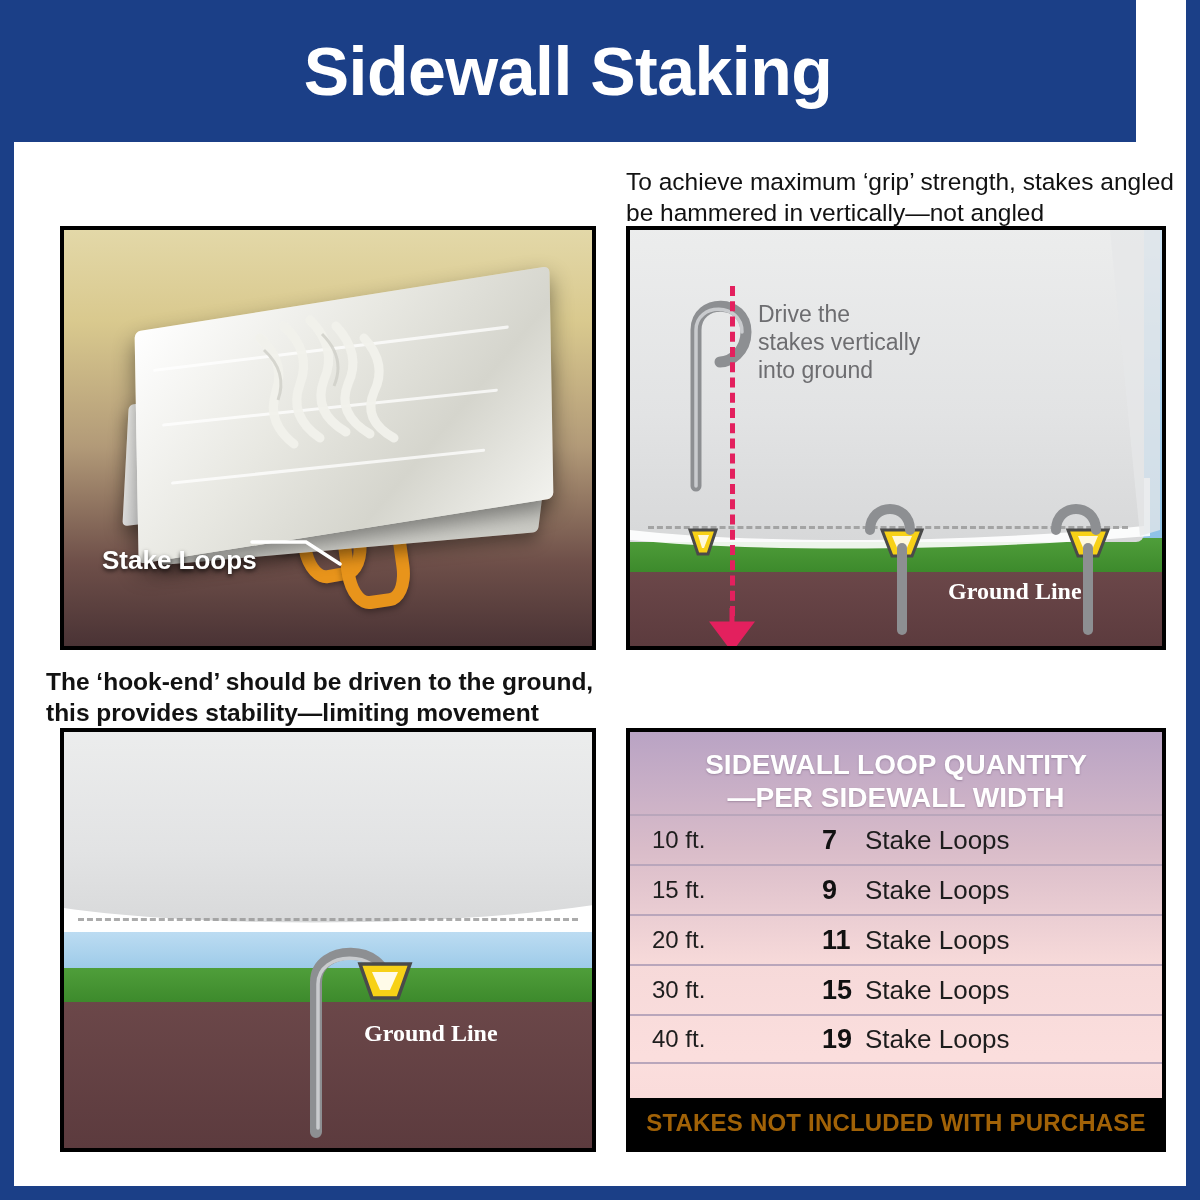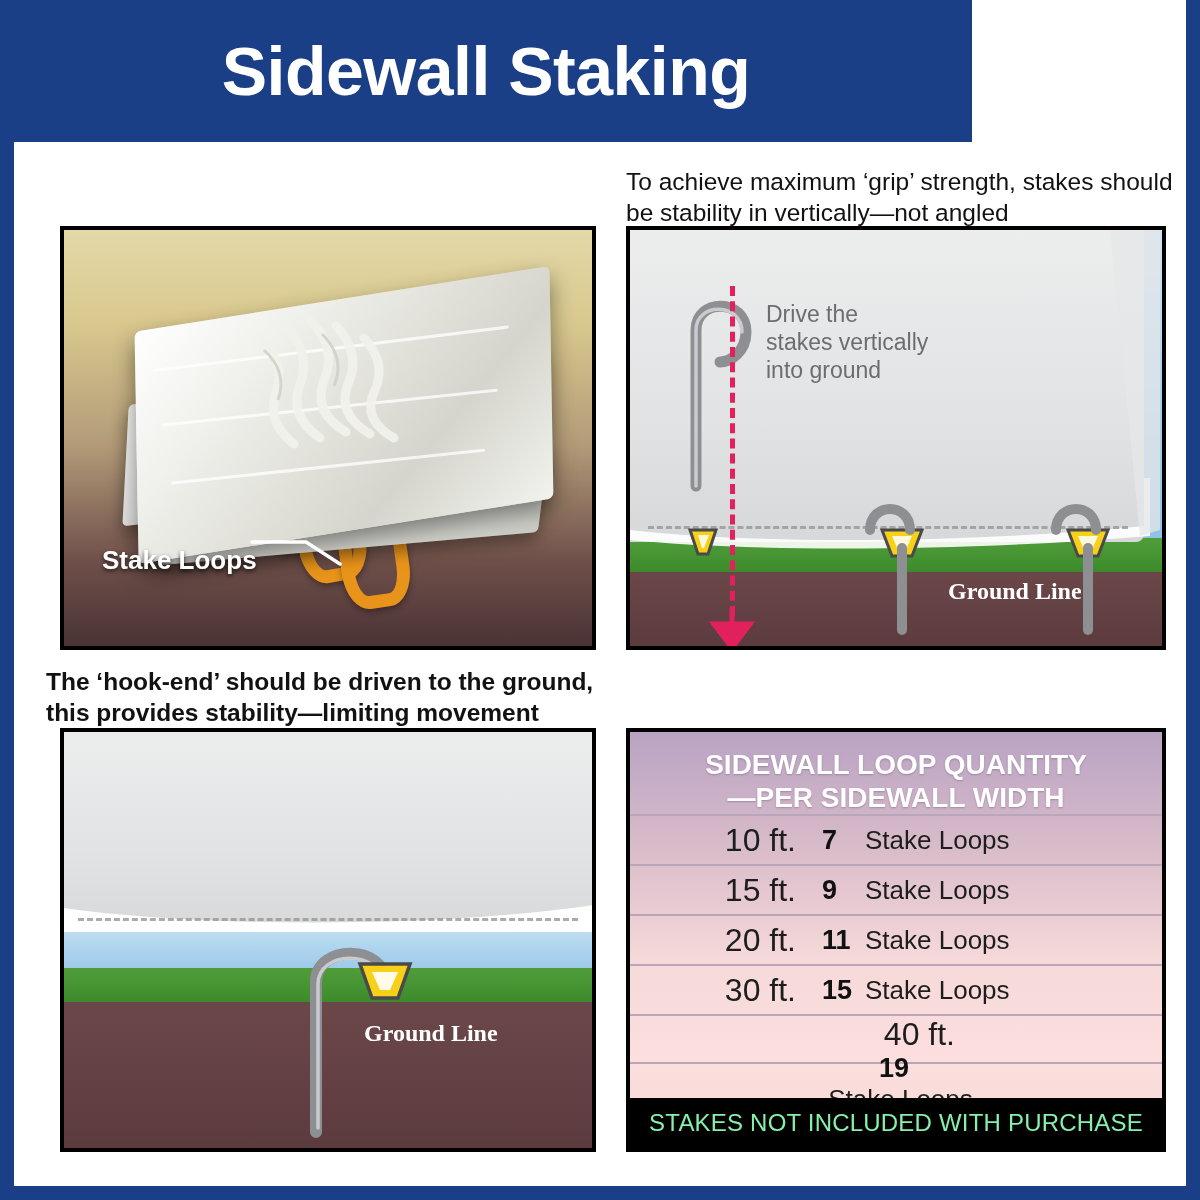--- a/index.html
+++ b/index.html
@@ -21,21 +21,21 @@
     box-sizing: border-box;
     border-left: 14px solid #1b3f87;
     border-right: 14px solid #1b3f87;
     border-bottom: 14px solid #1b3f87;
   }
   
   #header {
     position: absolute;
     left: -14px;
     top: 0;
-    width: 972px;
+    width: 1136px;
     height: 142px;
     background: #1b3f87;
     display: flex;
     align-items: center;
     justify-content: center;
   }
   #header-title {
     color: #ffffff;
     font-size: 68px;
     font-weight: bold;
@@ -180,21 +180,20 @@
     font-size: 24px;
     font-weight: bold;
     font-family: Liberation Serif, serif;
   }
   .drive-text {
     position: absolute;
     color: #6d6d70;
     font-size: 23px;
     line-height: 1.22;
     white-space: pre-line;
-    margin-left: 8px;
   }
   .red-dash {
     position: absolute;
     width: 0;
     border-left: 5px dashed #e3205e;
   }
 
   
   #panel-hook {
     left: 46px;
@@ -233,23 +232,22 @@
   .qty-row {
     display: flex;
     align-items: center;
     height: 50px;
     border-top: 2px solid #b9a6bb;
     padding: 0 22px;
     box-sizing: border-box;
   }
   .qty-width {
     width: 170px;
-    text-align: right;
     padding-right: 26px;
-    font-size: 32px;
+    font-size: 24px;
     color: #1d1d1d;
     box-sizing: border-box;
   }
   .qty-count {
     font-size: 27px;
     font-weight: bold;
     color: #111111;
     min-width: 34px;
   }
   .qty-unit {
@@ -257,23 +255,23 @@
     color: #1d1d1d;
     margin-left: 9px;
   }
   #not-included {
     position: absolute;
     left: 0;
     right: 0;
     bottom: 0;
     height: 50px;
     background: #000000;
-    color: #86efac;
+    color: #a16207;
     font-size: 24px;
-    font-weight: normal;
+    font-weight: bold;
     display: flex;
     align-items: center;
     justify-content: center;
     letter-spacing: 0.2px;
   }
 </style>
 </head>
 <body>
 
 <div id="page">
@@ -314,21 +312,21 @@
         <path d="M258 104 q24 24 12 52"></path>
       </g>
     </svg>
 
     <svg id="stake-loops-leader" viewBox="0 0 92 38">
       <path d="M2 12 L56 12 L90 34" stroke="#ffffff" stroke-width="3.5" fill="none" stroke-linecap="round"></path>
     </svg>
     <div id="stake-loops-label">Stake Loops</div>
   </div>
 
-  <div class="caption" style="left:612px; top:166px; width:548px;">To achieve maximum ‘grip’ strength, stakes should be stability in vertically—not angled</div>
+  <div class="caption" style="left:612px; top:166px; width:548px;">To achieve maximum ‘grip’ strength, stakes angled be hammered in vertically—not angled</div>
 
   <div class="panel" id="panel-vertical">
     <div class="sky" style="height:308px;"></div>
     <div class="grass" style="top:308px; height:34px;"></div>
     <div class="soil" style="top:342px; bottom:0;"></div>
 
     <div class="canvas-wall" style="left:-4px; top:-4px; width:518px; height:316px; border-bottom-right-radius:8px;"></div>
     <svg width="540" height="424" style="position:absolute; left:0; top:0;">
       <path d="M0 300 C120 314 330 314 514 296 L514 248 L520 248 L520 306 C330 322 120 322 0 310 Z" fill="#ffffff" opacity="0.9"></path>
       <path d="M480 0 L530 0 L530 300 L510 306 Z" fill="#e6e7e8" opacity="0.75"></path>
@@ -418,21 +416,21 @@
     <div class="qty-row">
       <div class="qty-width">20 ft.</div>
       <div class="qty-count">11</div>
       <div class="qty-unit">Stake Loops</div>
     </div>
     <div class="qty-row">
       <div class="qty-width">30 ft.</div>
       <div class="qty-count">15</div>
       <div class="qty-unit">Stake Loops</div>
     </div>
-    <div class="qty-row" style="border-bottom:2px solid #b9a6bb;flex-direction:column;">
+    <div class="qty-row" style="border-bottom:2px solid #b9a6bb;">
       <div class="qty-width">40 ft.</div>
       <div class="qty-count">19</div>
       <div class="qty-unit">Stake Loops</div>
     </div>
 
     <div id="not-included">STAKES NOT INCLUDED WITH PURCHASE</div>
   </div>
 
 </div>
 

